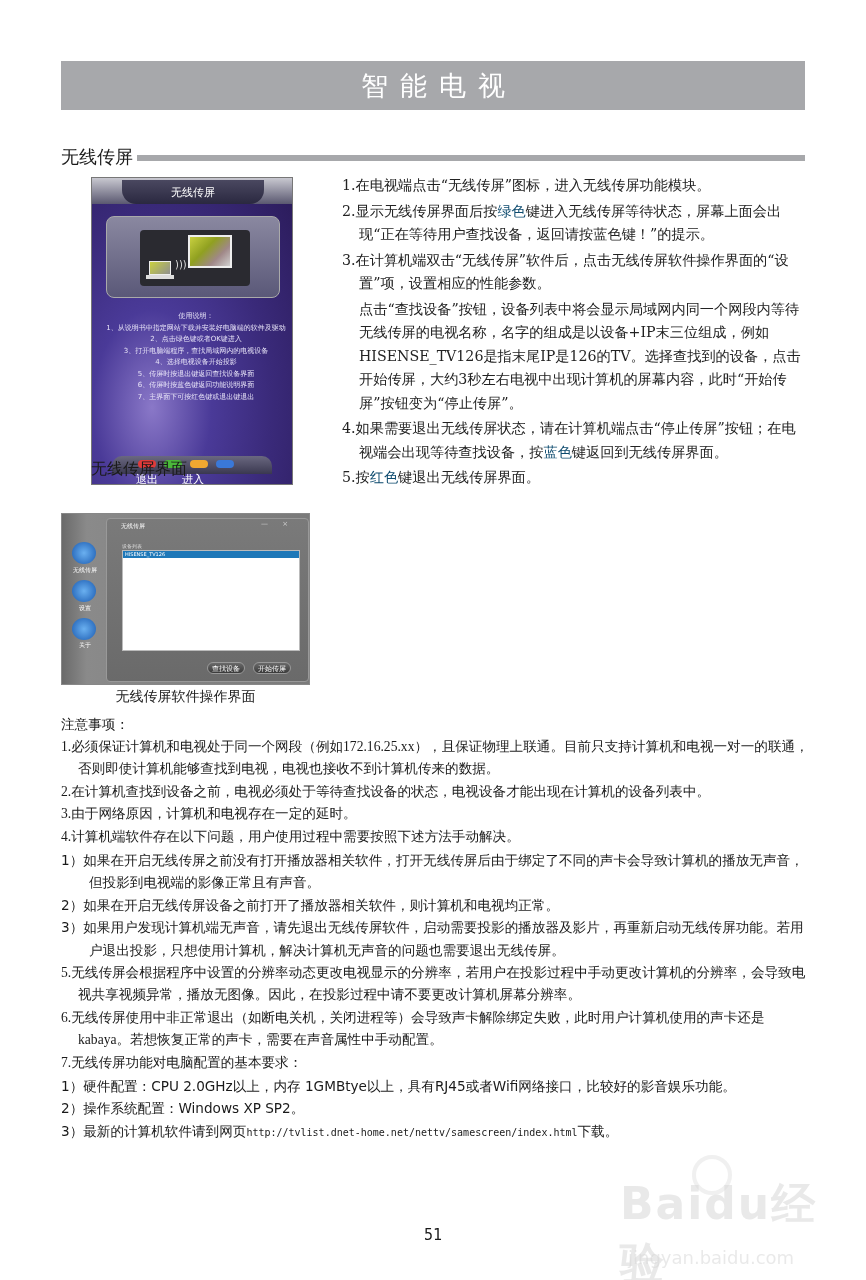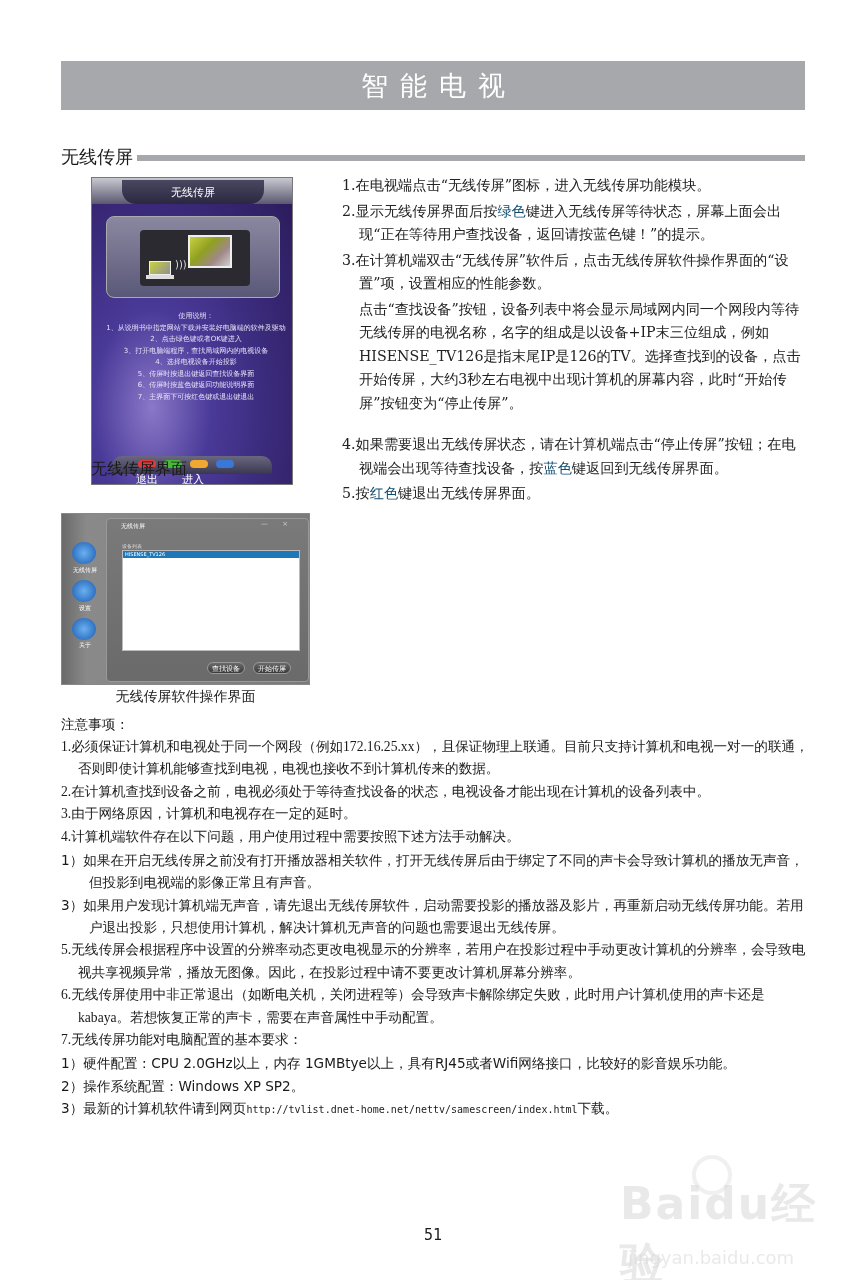--- a/index.html
+++ b/index.html
@@ -83,21 +83,21 @@
   .pc-shot .pc-btn {
     position: absolute; top: 143px; height: 12px; background: linear-gradient(#6a6a6a, #3a3a3a);
     color: #fff; font-size: 7px; line-height: 12px; text-align: center; border: 1px solid #999; border-radius: 6px;
   }
 
   .caption-pc { position: absolute; left: 61px; top: 688px; width: 249px; text-align: center; font-size: 14px; }
 
   
   .steps { position: absolute; left: 342px; top: 174px; width: 466px; font-family: "DejaVu Serif", "Liberation Serif", serif; font-size: 14.2px; line-height: 23.5px; color: #222; }
   .steps .step { padding-left: 17px; text-indent: -17px; margin-bottom: 2px; }
-  .steps .sub { padding-left: 17px; margin-bottom: 18px; }
+  .steps .sub { padding-left: 17px; margin-bottom: 2px; }
   .steps b { font-family: "DejaVu Sans", "Liberation Sans", sans-serif; font-weight: normal; color: #0c4a6e; }
 
   
   .notes { position: absolute; left: 61px; top: 713px; width: 750px; font-size: 13.6px; line-height: 22.6px; color: #1a1a1a; font-family: "DejaVu Sans", "Liberation Sans", sans-serif; }
   .notes .n { padding-left: 17px; text-indent: -17px; font-family: Liberation Serif, serif; }
   .notes .p { padding-left: 28px; text-indent: -28px; }
   .notes .mono { font-family: "DejaVu Sans Mono", "Liberation Mono", monospace; font-size: 10px; }
 
   .page-num { position: absolute; left: 0; top: 1226px; width: 866px; text-align: center; font-size: 15px; font-family: "DejaVu Sans Mono", "Liberation Mono", monospace; }
 
@@ -178,20 +178,21 @@
   <div class="step"><span>5.</span><span>按</span><b>红色</b><span>键退出无线传屏界面。</span></div>
 </div>
 
 <div class="notes">
   <div>注意事项：</div>
   <div class="n">1.必须保证计算机和电视处于同一个网段（例如172.16.25.xx），且保证物理上联通。目前只支持计算机和电视一对一的联通，否则即使计算机能够查找到电视，电视也接收不到计算机传来的数据。</div>
   <div class="n">2.在计算机查找到设备之前，电视必须处于等待查找设备的状态，电视设备才能出现在计算机的设备列表中。</div>
   <div class="n">3.由于网络原因，计算机和电视存在一定的延时。</div>
   <div class="n">4.计算机端软件存在以下问题，用户使用过程中需要按照下述方法手动解决。</div>
   <div class="p">1）如果在开启无线传屏之前没有打开播放器相关软件，打开无线传屏后由于绑定了不同的声卡会导致计算机的播放无声音，但投影到电视端的影像正常且有声音。</div>
+  <div class="p">2）如果在开启无线传屏设备之前打开了播放器相关软件，则计算机和电视均正常。</div>
   <div class="p">3）如果用户发现计算机端无声音，请先退出无线传屏软件，启动需要投影的播放器及影片，再重新启动无线传屏功能。若用户退出投影，只想使用计算机，解决计算机无声音的问题也需要退出无线传屏。</div>
   <div class="n">5.无线传屏会根据程序中设置的分辨率动态更改电视显示的分辨率，若用户在投影过程中手动更改计算机的分辨率，会导致电视共享视频异常，播放无图像。因此，在投影过程中请不要更改计算机屏幕分辨率。</div>
   <div class="n">6.无线传屏使用中非正常退出（如断电关机，关闭进程等）会导致声卡解除绑定失败，此时用户计算机使用的声卡还是kabaya。若想恢复正常的声卡，需要在声音属性中手动配置。</div>
   <div class="n">7.无线传屏功能对电脑配置的基本要求：</div>
   <div class="p">1）硬件配置：CPU 2.0GHz以上，内存 1GMBtye以上，具有RJ45或者Wifi网络接口，比较好的影音娱乐功能。</div>
   <div class="p">2）操作系统配置：Windows XP SP2。</div>
   <div class="p"><span>3）最新的计算机软件请到网页</span><span class="mono">http://tvlist.dnet-home.net/nettv/samescreen/index.html</span><span>下载。</span></div>
 </div>
 
 <div class="watermark">

